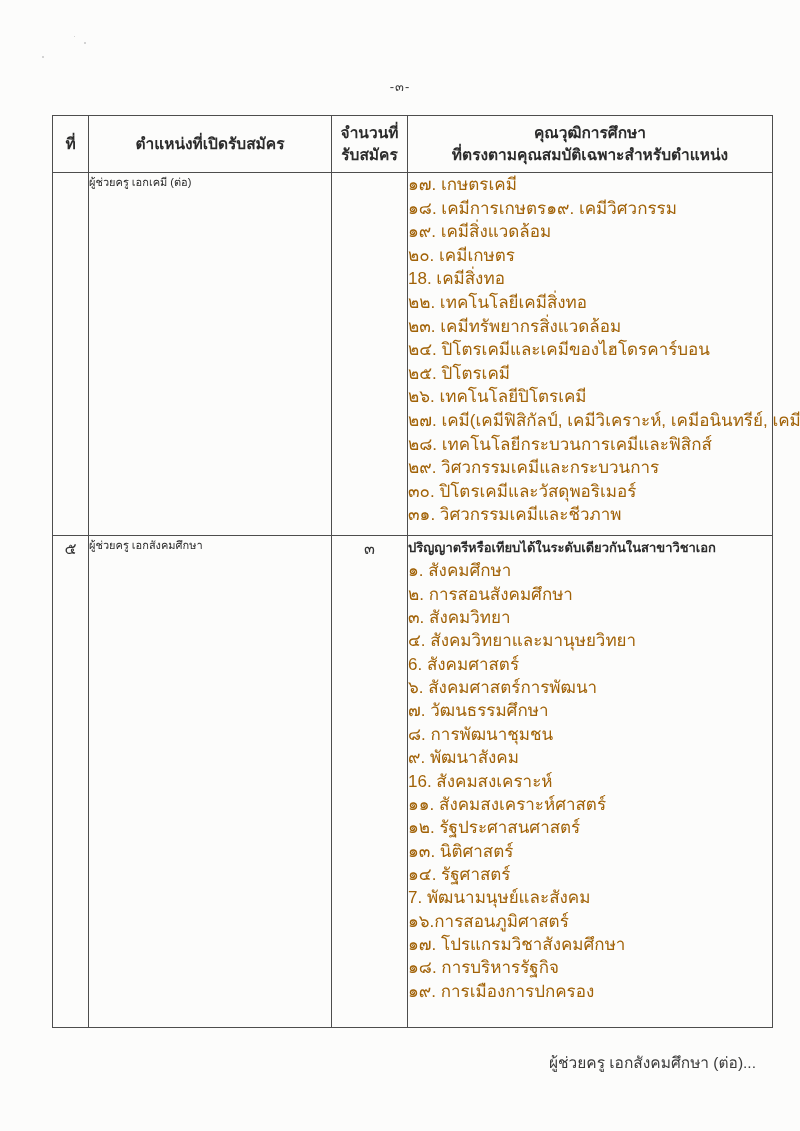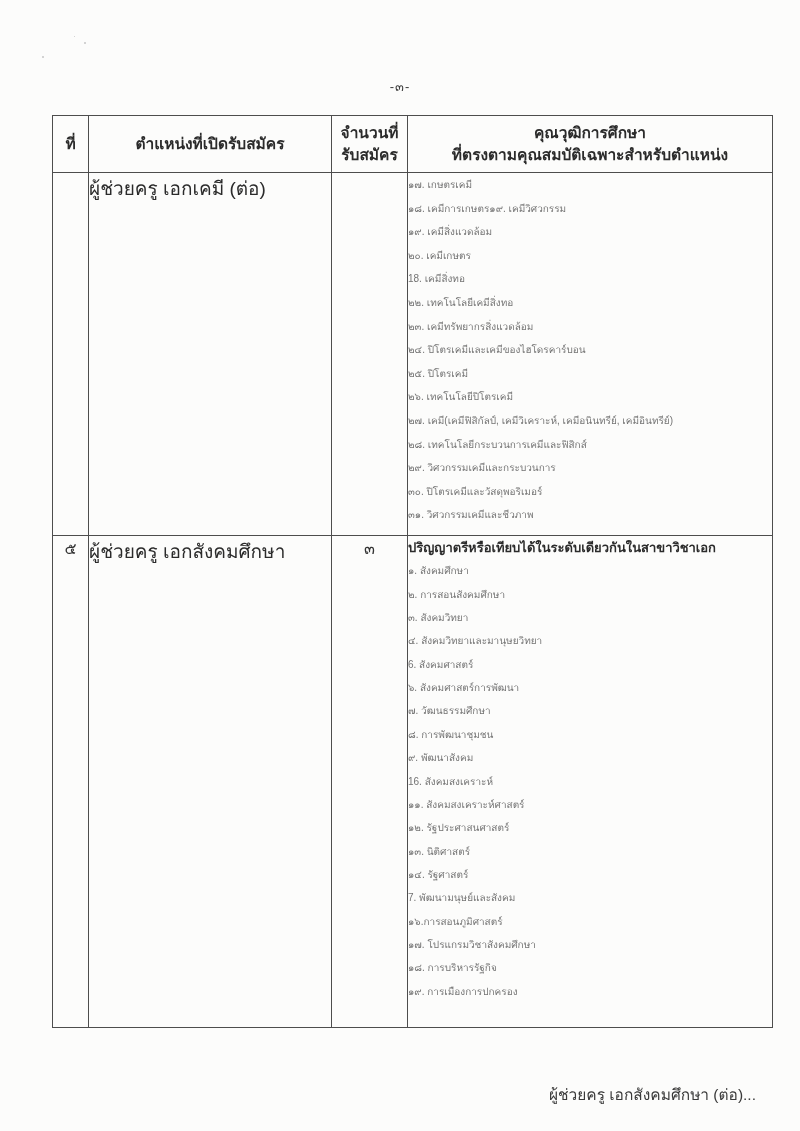--- a/index.html
+++ b/index.html
@@ -67,21 +67,21 @@
 
   td.cell-no {
     text-align: center;
     font-size: 16px;
     color: #333;
     padding-top: 9px;
   }
   td.cell-pos {
     padding: 5px 6px 0 12px;
     font-weight: bold;
-    font-size: 19px;
+    font-size: 11px;
     color: #2b2b2b;
   }
   td.cell-cnt {
     text-align: center;
     font-size: 16px;
     color: #333;
     padding-top: 11px;
   }
   td.cell-qual { padding: 3px 4px 0 8px; }
 
@@ -91,34 +91,33 @@
     color: #2b2b2b;
     line-height: 23.4px;
     white-space: nowrap;
   }
   ul.qual-list {
     margin: 0;
     padding: 0;
     list-style: none;
   }
   ul.qual-list li {
-    font-size: 10px;
-    color: #737373;
+    font-size: 17px;
+    color: #a16207;
     line-height: 23.6px;
     white-space: nowrap;
   }
   ul.qual-list.tight li { line-height: 23.35px; }
 
   .footer-note {
     position: absolute;
     top: 1050px;
     right: 44px;
     font-size: 15.5px;
     color: #3a3a3a;
-    margin-top: 32px;
   }
 </style>
 </head>
 <body>
 
 <div class="page">
 
   <span class="speck" style="left:42px;top:56px;width:2px;height:2px;"></span>
   <span class="speck" style="left:84px;top:42px;width:2px;height:2px;"></span>
   <span class="speck" style="left:74px;top:36px;width:1px;height:1px;"></span>

